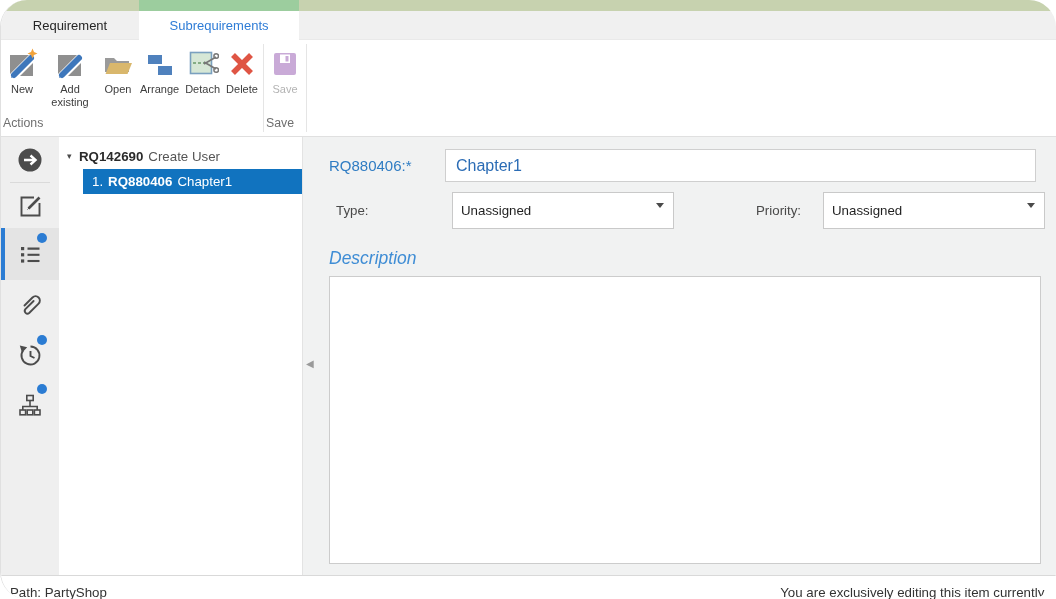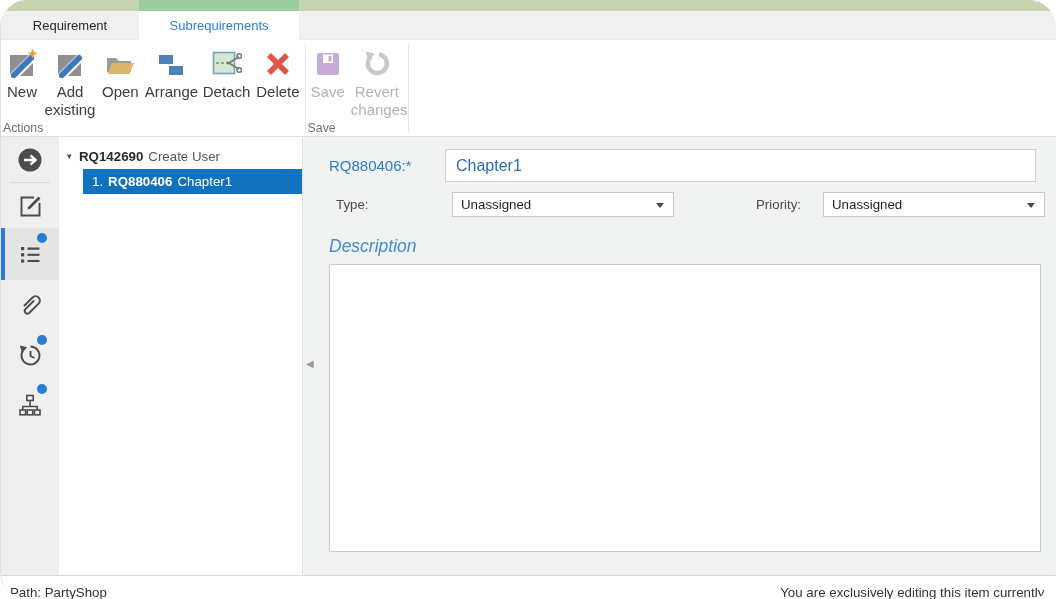--- a/index.html
+++ b/index.html
@@ -19,21 +19,21 @@
   .tab.active { background:#fff; color:#2e7cd6; height:29px; margin-bottom:-1px; }
 
   
   .ribbon { display:flex; align-items:stretch; height:97px; background:#fff; border-bottom:1px solid #e0e0e0; padding-left:2px; }
   .rgroup { display:flex; flex-direction:column; }
   .rgroup .btnrow { display:flex; align-items:flex-start; flex:1; padding-top:6px; }
   .rgroup .glabel { text-align:left; font-size:12.3px; color:#6f6f6f; padding-bottom:6px; }
   .vsep { width:1px; background:#e5e5e5; margin:4px 2px 4px 2px; }
   .rbtn { display:flex; flex-direction:column; align-items:center; padding:2px 3px; cursor:pointer; }
   .rbtn .ric { width:32px; height:32px; }
-  .rbtn .rlabel { margin-top:3px; font-size:15px; color:#3d3d3d; text-align:center; line-height:1.2; max-width:52px; }
+  .rbtn .rlabel { margin-top:3px; font-size:11px; color:#3d3d3d; text-align:center; line-height:1.2; max-width:52px; }
   .rbtn.disabled { cursor:default; }
   .rbtn.disabled .rlabel { color:#b3b3b3; }
 
   
   .content { display:flex; height:438px; }
 
   
   .sidebar { position:relative; width:58px; background:#efefef; flex:none; }
   .sitem { position:relative; display:flex; align-items:center; justify-content:center; cursor:pointer; }
   .sitem svg { display:block; }
@@ -55,21 +55,21 @@
   .formpanel { position:relative; flex:1; background:#f1f2f2; padding:12px 16px 0 26px; }
   .splitter-handle { position:absolute; left:3px; top:221px; font-size:10px; color:#9a9a9a; cursor:pointer; }
   .titlerow { display:flex; align-items:center; }
   .idlabel { width:116px; flex:none; font-size:15px; color:#2f7cc3; }
   .titleinput { flex:1; height:33px; border:1px solid #cfcfcf; background:#fff; font-family:"Liberation Sans",sans-serif; font-size:16px; color:#2b6cb5; padding:0 10px; margin-right:9px; outline:none; }
   .row2 { display:flex; align-items:center; margin-top:10px; }
   .fldlabel { font-size:13.3px; color:#4a4a4a;margin-left:7px; }
   .lab1 { width:116px; flex:none; }
   .lab2 { width:67px; flex:none; }
   .spacer75 { width:75px; flex:none; }
-  .dropdown { position:relative; width:222px; height:25px; background:#fff; border:1px solid #c9c9c9; display:flex; align-items:center; padding:0 26px 0 8px; font-size:13.3px; color:#1f1f1f; cursor:pointer; flex:none; }
+  .dropdown { position:relative; width:222px; height:37px; background:#fff; border:1px solid #c9c9c9; display:flex; align-items:center; padding:0 26px 0 8px; font-size:13.3px; color:#1f1f1f; cursor:pointer; flex:none; }
   .dd-caret { position:absolute; right:9px; top:10px; width:0; height:0; border-left:4px solid transparent; border-right:4px solid transparent; border-top:5px solid #4a4a4a; }
   .deschead { margin-top:19px; font-size:17.5px; color:#3f8dd5;font-style:italic; }
   .descarea { display:block; margin-top:7px; width:712px; height:288px; background:#fff; border:1px solid #ccc; resize:none; outline:none; font-family:"Liberation Sans",sans-serif; font-size:14px; color:#333; padding:6px 8px; }
 
   
   .statusbar { display:flex; justify-content:space-between; align-items:center; height:24px; background:#fff; border-top:1px solid #d9d9d9; border-bottom:3px solid #d5dfe5; padding:16px 9px; font-size:13.3px; color:#333; }
 </style>
 </head>
 <body>
 
@@ -148,27 +148,20 @@
     <div class="rgroup">
       <div class="btnrow">
         <div class="rbtn disabled">
           <svg class="ric" viewBox="0 0 32 32">
             <rect x="5" y="5" width="22" height="22" rx="2" fill="#c9aad7"></rect>
             <rect x="11" y="6.5" width="10" height="8.5" fill="#ffffff"></rect>
             <rect x="16.5" y="8" width="3" height="5.5" fill="#c9aad7"></rect>
           </svg>
           <div class="rlabel">Save</div>
         </div>
-        <div class="rbtn disabled">
-          <svg class="ric" viewBox="0 0 32 32">
-            <path d="M10,8.5 A9.5,9.5 0 1 0 18,6.2" fill="none" stroke="#c9c9c9" stroke-width="4.5"></path>
-            <polygon points="4.5,3.5 14,5.5 7.5,13" fill="#c9c9c9"></polygon>
-          </svg>
-          <div class="rlabel">Revert changes</div>
-        </div>
       </div>
       <div class="glabel">Save</div>
     </div>
 
     <div class="vsep"></div>
   </div>
 
   <div class="content">
 
     <div class="sidebar">

